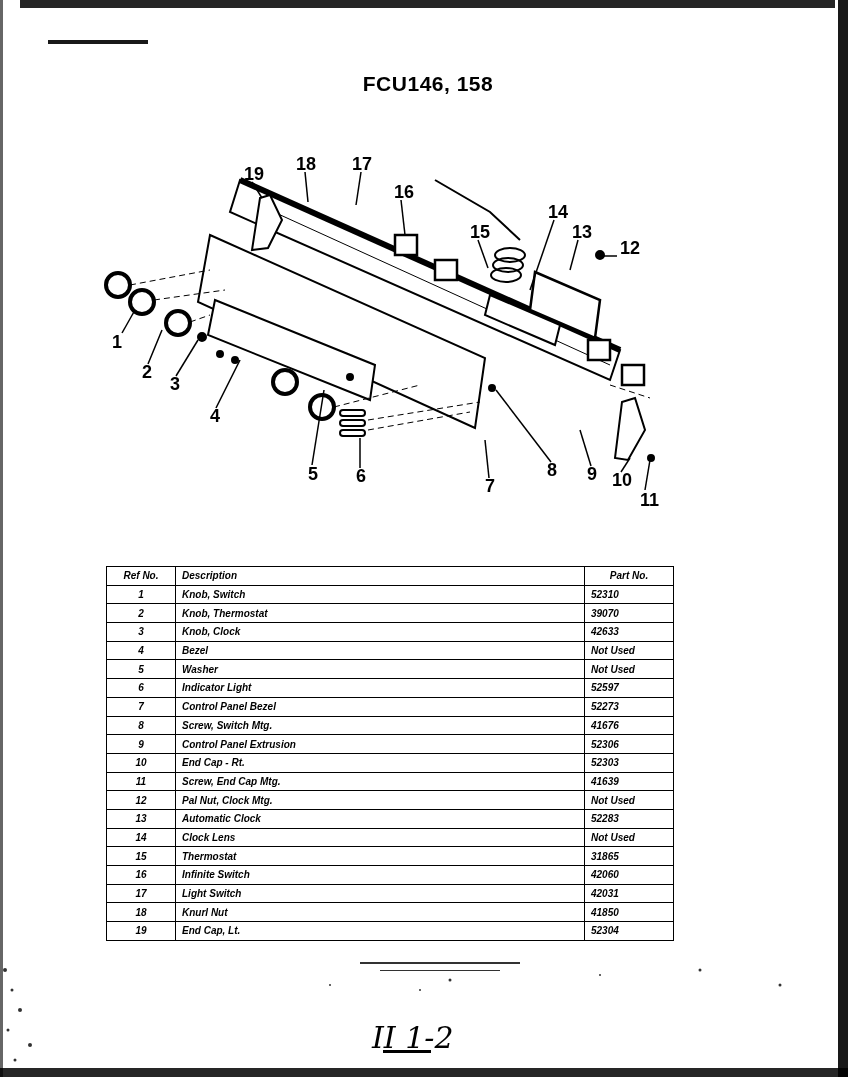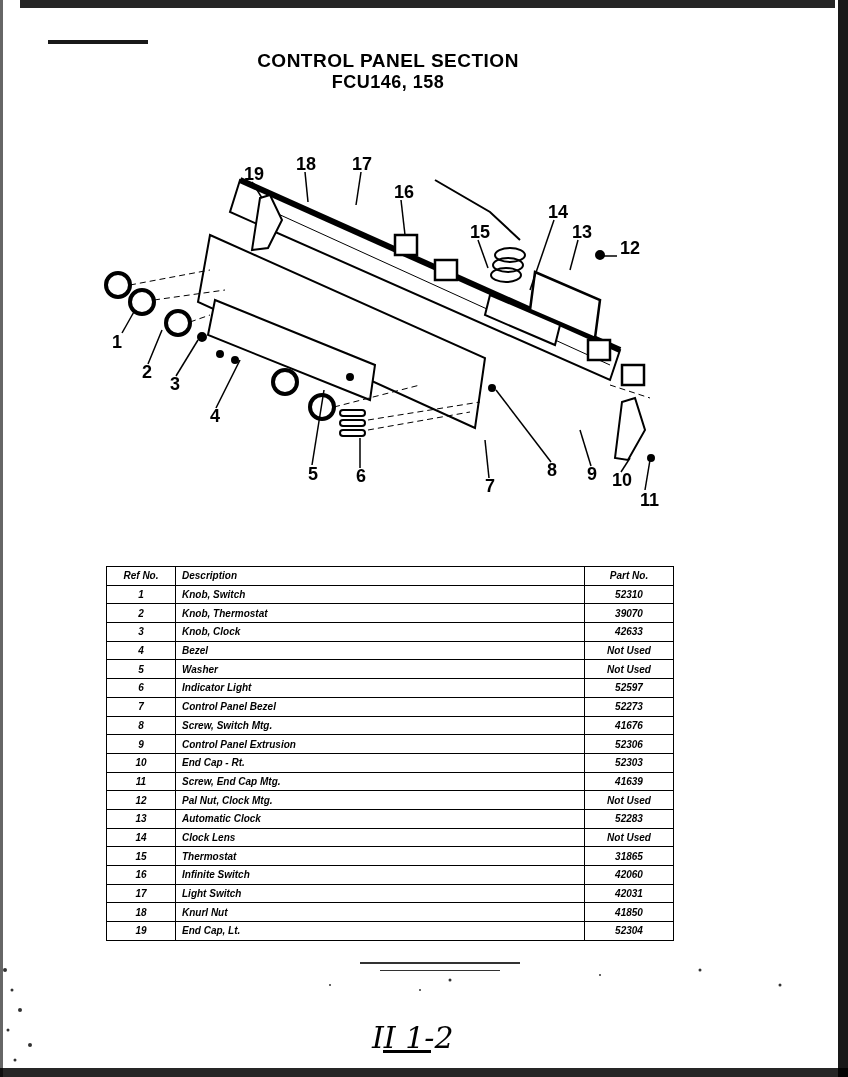--- a/index.html
+++ b/index.html
@@ -1,45 +1,44 @@
 <!DOCTYPE html>
 <html><head>
 <meta charset="utf-8">
 <style>
   html, body { margin: 0; padding: 0; background: #ffffff; }
   body { width: 848px; height: 1077px; position: relative; overflow: hidden; font-family: "Liberation Sans", sans-serif; color: #000; }
   .page { position: absolute; left: 0; top: 0; width: 848px; height: 1077px; background: #fff; }
   .edge-noise { position: absolute; background: #000; }
   .title { position: absolute; left: 0; width: 776px; text-align: center; font-weight: bold; font-family: "Liberation Sans", sans-serif; letter-spacing: 0.5px; }
   .title.t1 { top: 50px; font-size: 19px; }
-  .title.t2 { top: 72px; font-size: 18px; }
+  .title.t2 { top: 72px; font-size: 21px; margin-left: 40px; }
   .diagram { position: absolute; left: 90px; top: 140px; width: 580px; height: 370px; }
   .callout { font-family: "Liberation Sans", sans-serif; font-weight: bold; font-size: 18px; fill: #000; }
   table.parts { position: absolute; left: 106px; top: 566px; width: 568px; border-collapse: collapse; font-size: 10px; font-weight: bold; }
   table.parts td, table.parts th { border: 1.5px solid #000; padding: 0 6px; height: 17.7px; line-height: 17px; font-style: italic; }
   table.parts th { text-align: left; font-size: 10px; }
   table.parts .ref { width: 56px; text-align: center; }
-  table.parts .pn { width: 76px; text-align: center; }
+  table.parts .pn { width: 76px; }
   table.parts th.ref, table.parts th.pn { text-align: center; }
   .page-mark { position: absolute; left: 372px; top: 1020px; font-size: 30px; font-family: "DejaVu Serif", serif; font-style: italic; }
   .page-mark-line { position: absolute; left: 383px; top: 1050px; width: 48px; height: 3px; background: #000; }
   .speckle { position: absolute; top: 950px; left: 0; width: 848px; height: 127px; opacity: 0.8; }
 </style>
 </head>
 <body>
 
 <div class="page">
 
   <div class="edge-noise" style="left:20px;top:0;width:815px;height:8px;background:#000;opacity:0.85;"></div>
   <div class="edge-noise" style="left:838px;top:0;width:10px;height:1077px;opacity:0.9;"></div>
   <div class="edge-noise" style="left:0;top:0;width:3px;height:1077px;opacity:0.6;"></div>
   <div class="edge-noise" style="left:0;top:1068px;width:848px;height:9px;opacity:0.85;"></div>
   <div class="edge-noise" style="left:48px;top:40px;width:100px;height:4px;opacity:0.9;"></div>
 
-  <div class="title t1">CONTROL PANEL SECTION</div>
   <div class="title t2">FCU146, 158</div>
 
   <svg class="diagram" viewBox="0 0 580 370" xmlns="http://www.w3.org/2000/svg">
     <g stroke="#000" fill="none" stroke-width="2">
 
       <polygon points="150,40 530,210 520,240 140,72" fill="#fff"></polygon>
       <line x1="150" y1="40" x2="530" y2="210" stroke-width="6"></line>
       <line x1="175" y1="68" x2="520" y2="225" stroke-width="1"></line>
 
       <polygon points="120,95 395,218 385,288 108,162" fill="#fff"></polygon>

